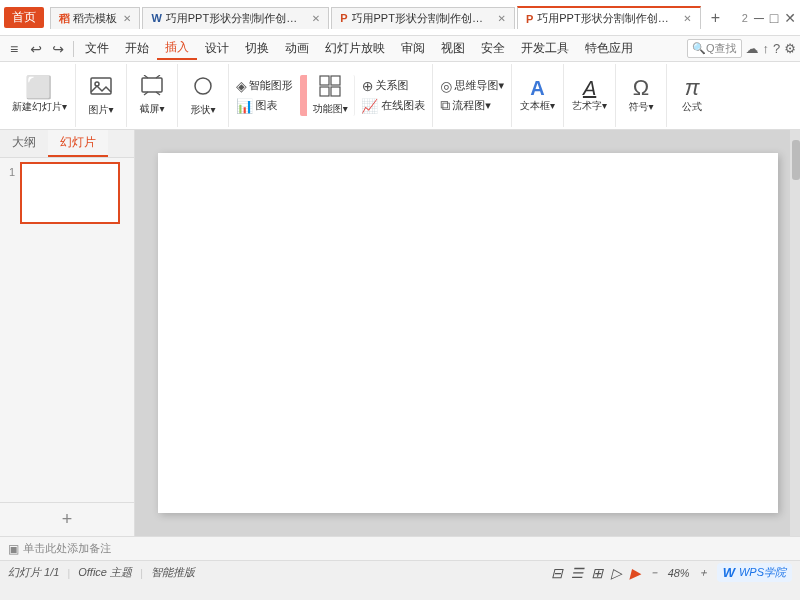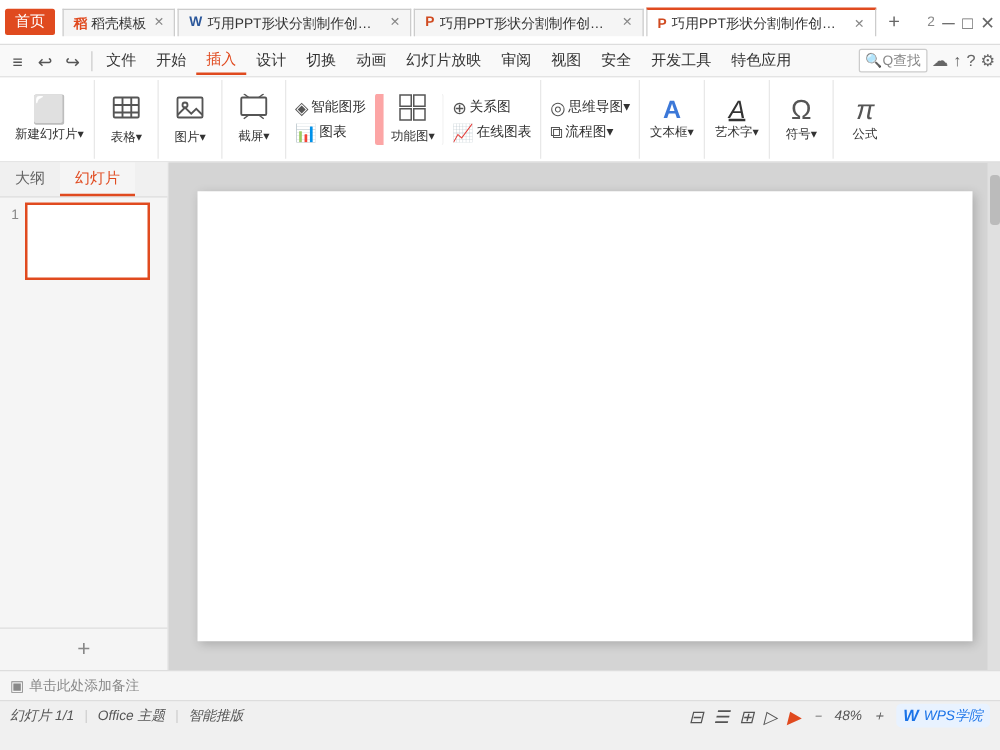--- a/index.html
+++ b/index.html
@@ -350,34 +350,20 @@
 
 <div id="toolbar">
 
   <div class="toolbar-group">
     <div class="tool-btn-large">
       <span class="tool-icon-large">⬜</span>
       <span class="tool-label">新建幻灯片▾</span>
     </div>
   </div>
 
-  <div class="toolbar-group">
-    <div class="tool-btn-large">
-      <span class="tool-icon-large">
-        <svg width="24" height="24" viewBox="0 0 24 24" fill="none" stroke="#555" stroke-width="1.5">
-          <rect x="2" y="4" width="20" height="16" rx="1"></rect>
-          <line x1="2" y1="10" x2="22" y2="10"></line>
-          <line x1="2" y1="16" x2="22" y2="16"></line>
-          <line x1="9" y1="4" x2="9" y2="20"></line>
-          <line x1="16" y1="4" x2="16" y2="20"></line>
-        </svg>
-      </span>
-      <span class="tool-label">表格▾</span>
-    </div>
-  </div>
 
   <div class="toolbar-group">
     <div class="tool-btn-large">
       <span class="tool-icon-large">
         <svg width="24" height="24" viewBox="0 0 24 24" fill="none" stroke="#555" stroke-width="1.5">
           <rect x="2" y="4" width="20" height="16" rx="1"></rect>
           <circle cx="8" cy="10" r="2"></circle>
           <polyline points="2,18 8,12 13,17 17,13 22,18"></polyline>
         </svg>
       </span>
@@ -393,20 +379,30 @@
           <line x1="8" y1="3" x2="4" y2="0" stroke="#555" stroke-width="1.2"></line>
           <line x1="16" y1="3" x2="20" y2="0" stroke="#555" stroke-width="1.2"></line>
           <line x1="8" y1="17" x2="4" y2="20" stroke="#555" stroke-width="1.2"></line>
           <line x1="16" y1="17" x2="20" y2="20" stroke="#555" stroke-width="1.2"></line>
         </svg>
       </span>
       <span class="tool-label">截屏▾</span>
     </div>
   </div>
 
+  <div class="toolbar-group">
+    <div class="tool-btn-large">
+      <span class="tool-icon-large">
+        <svg width="24" height="24" viewBox="0 0 24 24">
+          <circle cx="12" cy="12" r="8" fill="none" stroke="#555" stroke-width="1.5"></circle>
+        </svg>
+      </span>
+      <span class="tool-label">形状▾</span>
+    </div>
+  </div>
 
 
   <div class="toolbar-group" style="min-width:180px;">
     <div style="display:flex;align-items:center;gap:4px;width:100%;">
       <div style="display:flex;flex-direction:column;gap:2px;">
         <div class="tool-btn-small">
           <span class="tool-small-icon">◈</span>
           <span>智能图形</span>
         </div>
         <div class="tool-btn-small">

